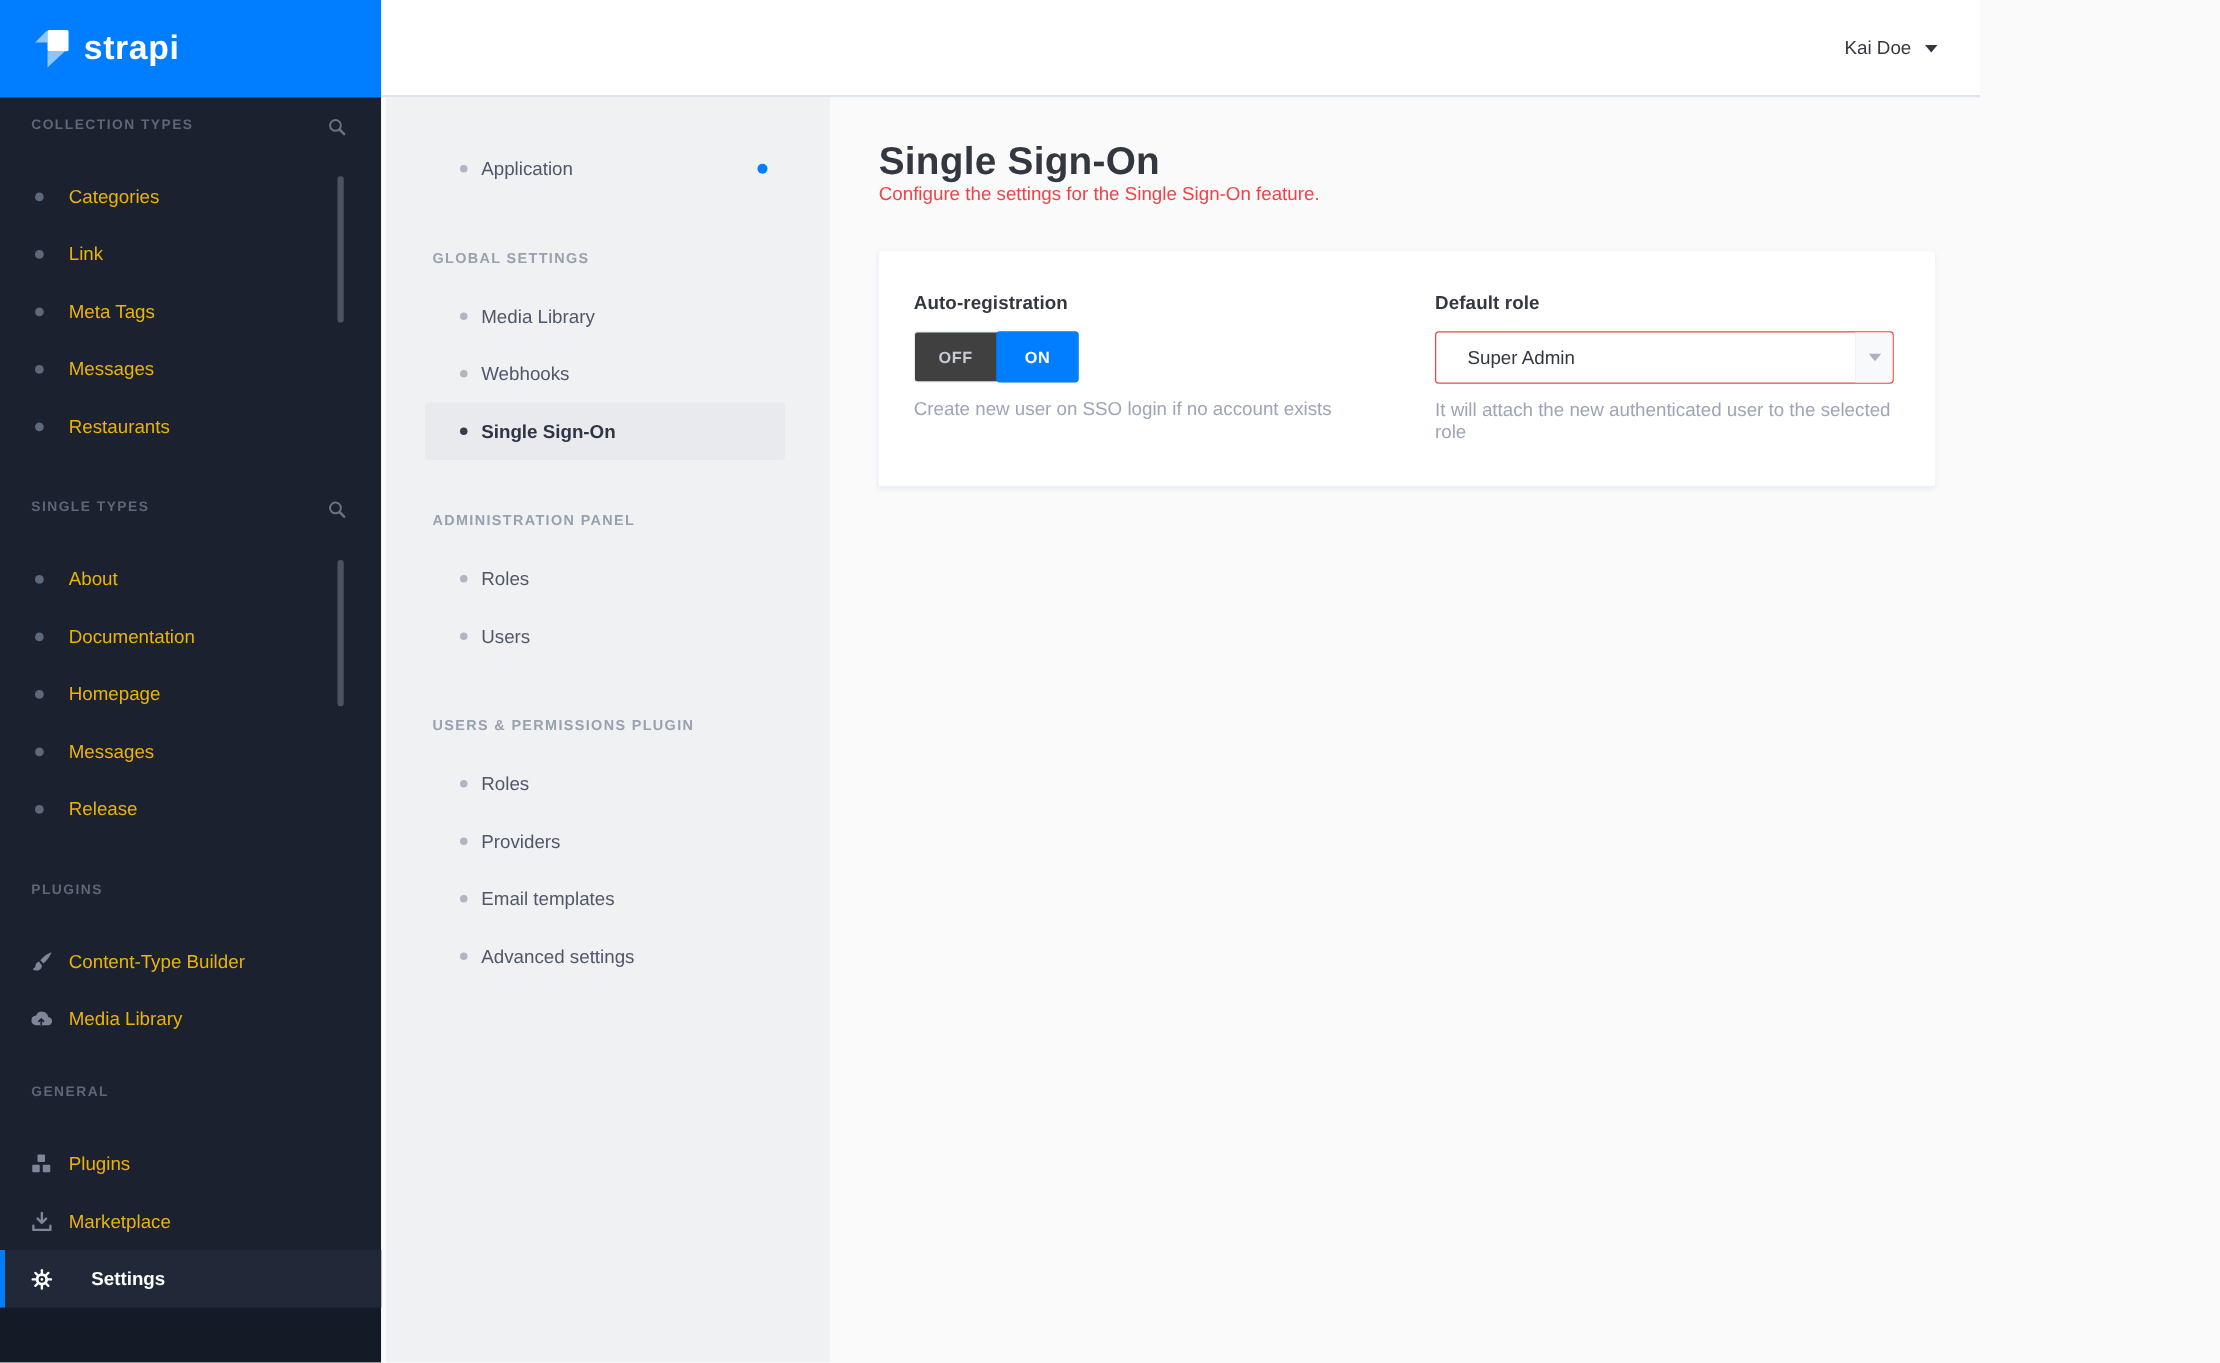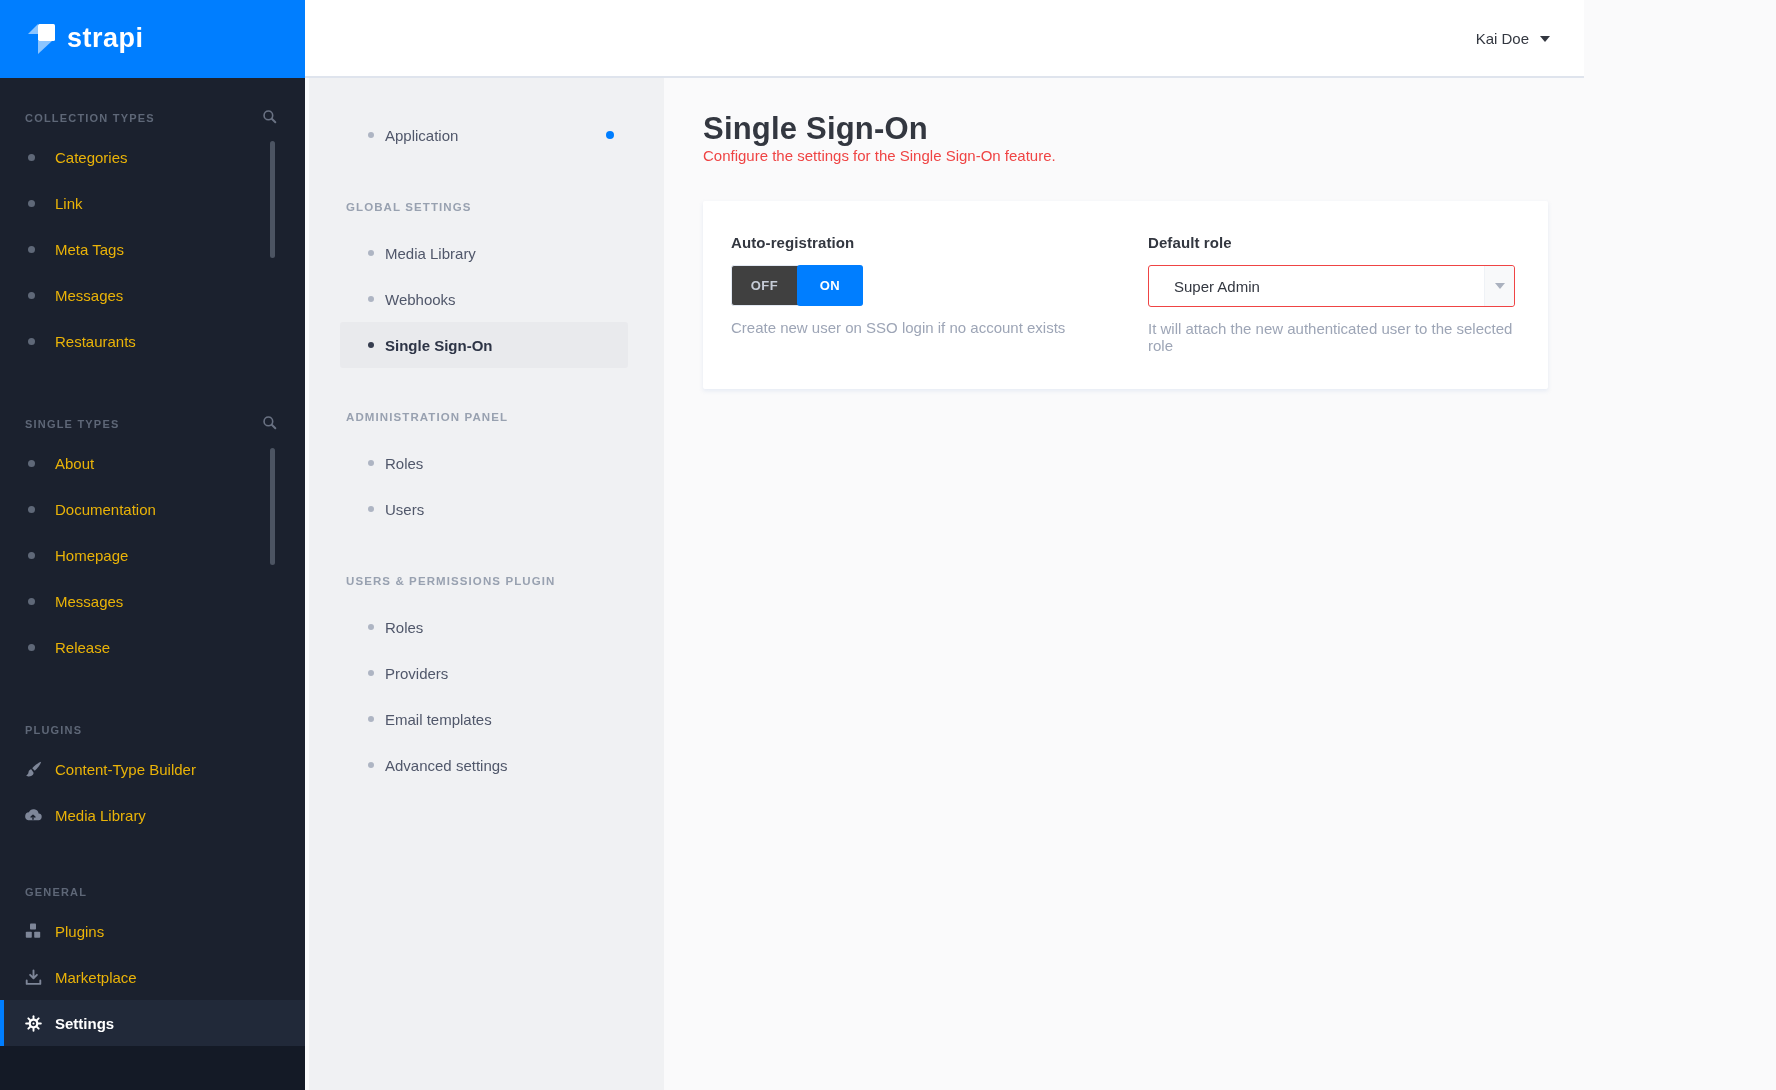--- a/index.html
+++ b/index.html
@@ -5,28 +5,28 @@
   * { margin:0; padding:0; box-sizing:border-box; }
   html,body { width:1776px; height:1090px; }
   body { font-family:"Liberation Sans","DejaVu Sans",sans-serif; background:#FAFAFB; }
   .app { width:1584px; height:1090px; display:flex; overflow:hidden; }
 
   
   .sidebar { width:305px; min-width:305px; background:#1B212E; display:flex; flex-direction:column; }
   .brand { height:78px; min-height:78px; background:#007EFF; display:flex; align-items:center; padding-left:28px; }
   .brand-name { color:#fff; font-size:27px; font-weight:bold; letter-spacing:.5px; margin-left:12px; margin-top:-2px; }
   .side-section { position:relative; }
-  .side-header { height:30px; display:flex; align-items:flex-end; justify-content:space-between; padding:0 28px 0 25px; }
+  .side-header { height:30px; display:flex; align-items:flex-start; justify-content:space-between; padding:0 28px 0 25px; }
   .side-header-label { color:#5E6777; font-size:11px; font-weight:bold; letter-spacing:1.2px; }
   .side-search { color:#6A7283; width:15px; height:15px; cursor:pointer; }
   .side-item { height:46px; display:flex; align-items:center; padding-left:28px; cursor:pointer; position:relative; }
   .side-item .bullet { width:7px; height:7px; border-radius:50%; background:#5F6878; margin-right:20px; }
   .side-item .side-label { color:#eab308; font-size:15px; }
   .side-item .side-ico { width:18px; min-width:18px; height:18px; color:#7E8698; margin-left:-4px; margin-right:13px; display:flex; align-items:center; justify-content:center; }
-  .side-item.active { background:#212939; }
+  .side-item.active { background:#212939;gap:18px; }
   .side-item.active .side-label { color:#FFFFFF; font-weight:bold; }
   .side-item.active .side-ico { color:#FFFFFF; }
   .side-item.active::before { content:""; position:absolute; left:0; top:0; bottom:0; width:4px; background:#007EFF; }
   .mt16 { margin-top:16px; } .mt36 { margin-top:36px; } .mt30 { margin-top:30px; }
   .items-pad { padding-top:10px; }
   .scroll-thumb { position:absolute; right:30px; width:5px; border-radius:3px; background:#4C5462; }
   .thumb1 { top:47px; height:117px; }
   .thumb2 { top:48px; height:117px; }
   .side-footer { flex:1; background:#141A26; margin-top:0; }
 

